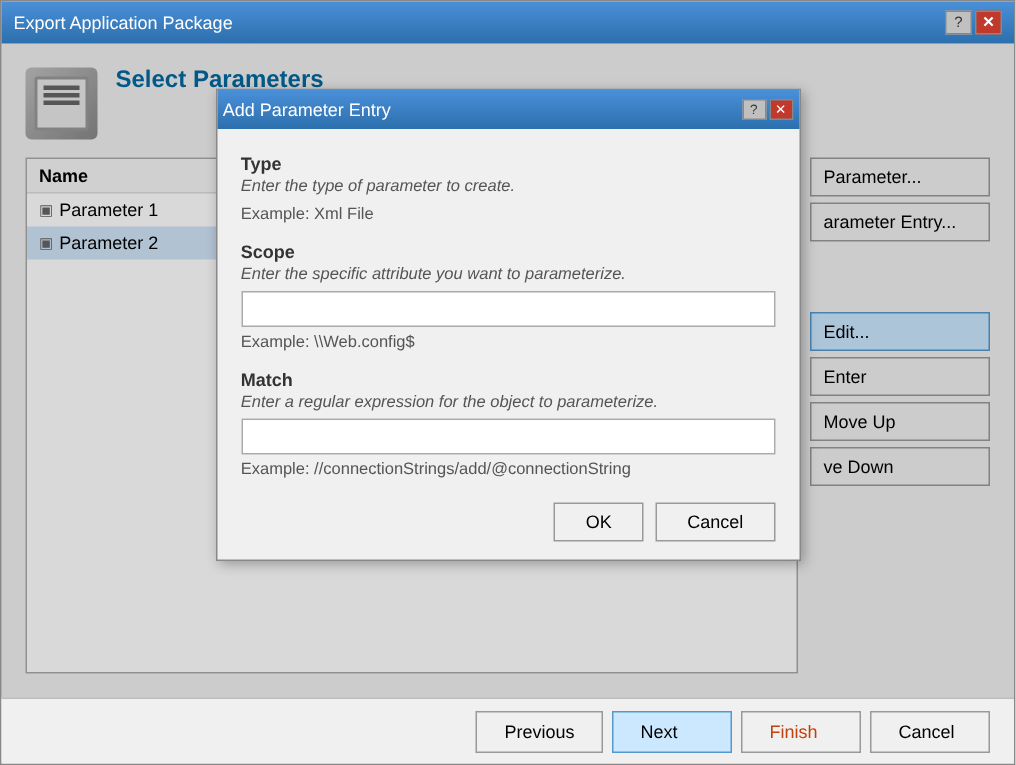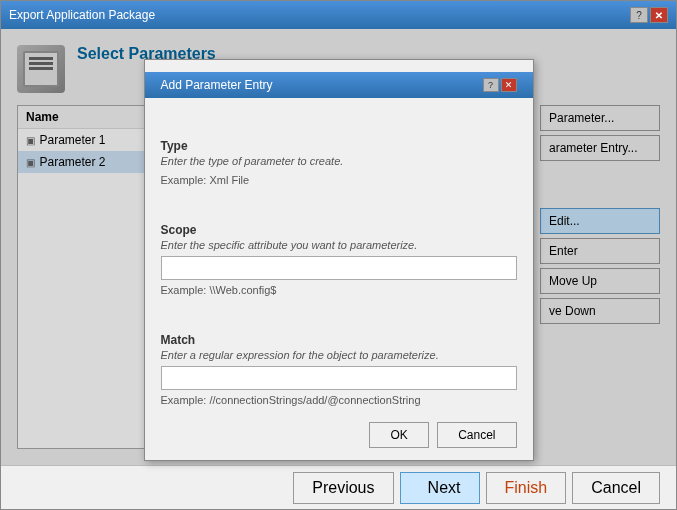--- a/index.html
+++ b/index.html
@@ -187,23 +187,23 @@
       align-items: center;
       gap: 6px;
       height: 44px;
     }
 
     .nav-btn {
       background: #f0f0f0;
       border: 1px solid #999;
       padding: 6px 18px;
       cursor: pointer;
-      font-size: 16px;
+      font-size: 12px;
       min-width: 80px;
-      text-align: right;
+      text-align: left;
     }
 
     .nav-btn.active {
       background: #cce8ff;
       border-color: #5599cc;
     }
 
     .nav-btn:disabled, .nav-btn.disabled {
       color: #c2410c;
       cursor: default;
@@ -227,26 +227,25 @@
       border: 1px solid #888;
       box-shadow: 2px 2px 8px rgba(0,0,0,0.3);
       width: 390px;
       display: flex;
       flex-direction: column;
     }
 
     .dialog-titlebar {
       background: linear-gradient(to bottom, #4a90d9, #2c6fad);
       color: white;
-      padding: 5px 16px;
+      padding: 5px 4px;
       display: flex;
       align-items: center;
       justify-content: space-between;
       height: 26px;
-      margin-top: 12px;
     }
 
     .dialog-title {
       font-size: 12px;
     }
 
     .dialog-titlebar-btns {
       display: flex;
       gap: 2px;
     }
@@ -273,21 +272,20 @@
       padding: 16px;
       display: flex;
       flex-direction: column;
       gap: 12px;
     }
 
     .field-group {
       display: flex;
       flex-direction: column;
       gap: 2px;
-      margin-top: 25px;
     }
 
     .field-label {
       font-weight: bold;
       font-size: 12px;
       color: #333;
     }
 
     .field-desc {
       font-size: 11px;

